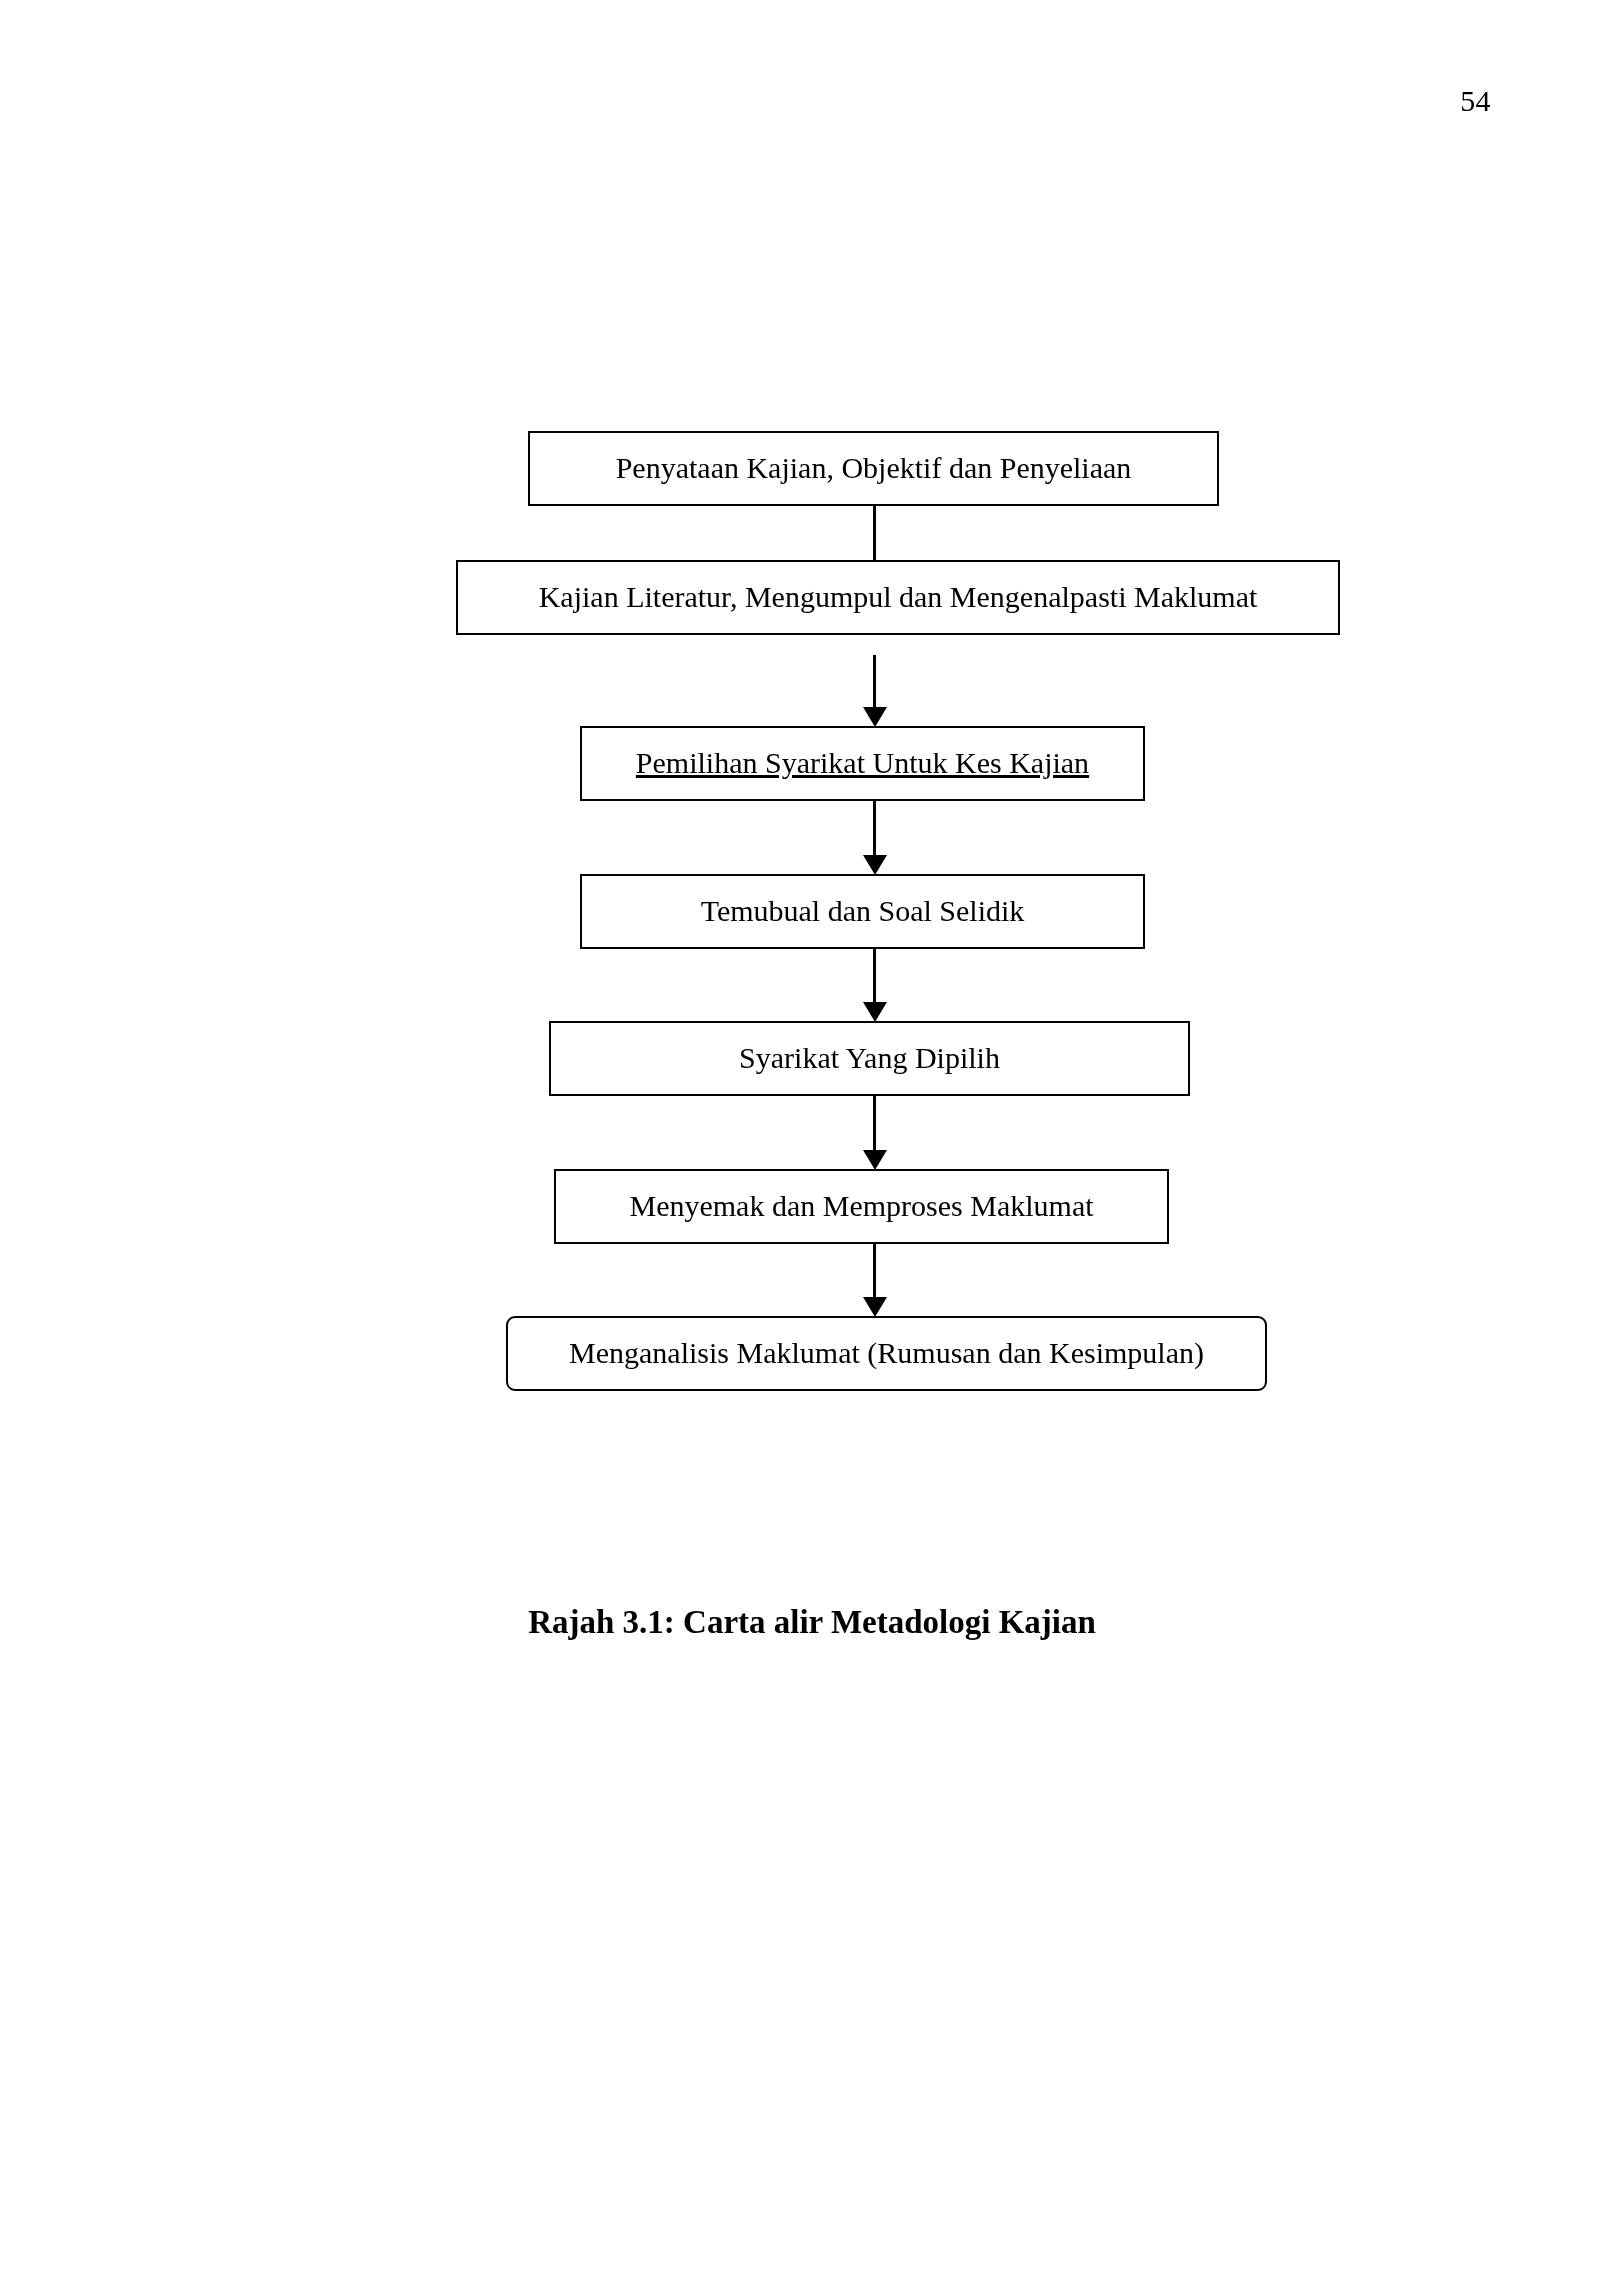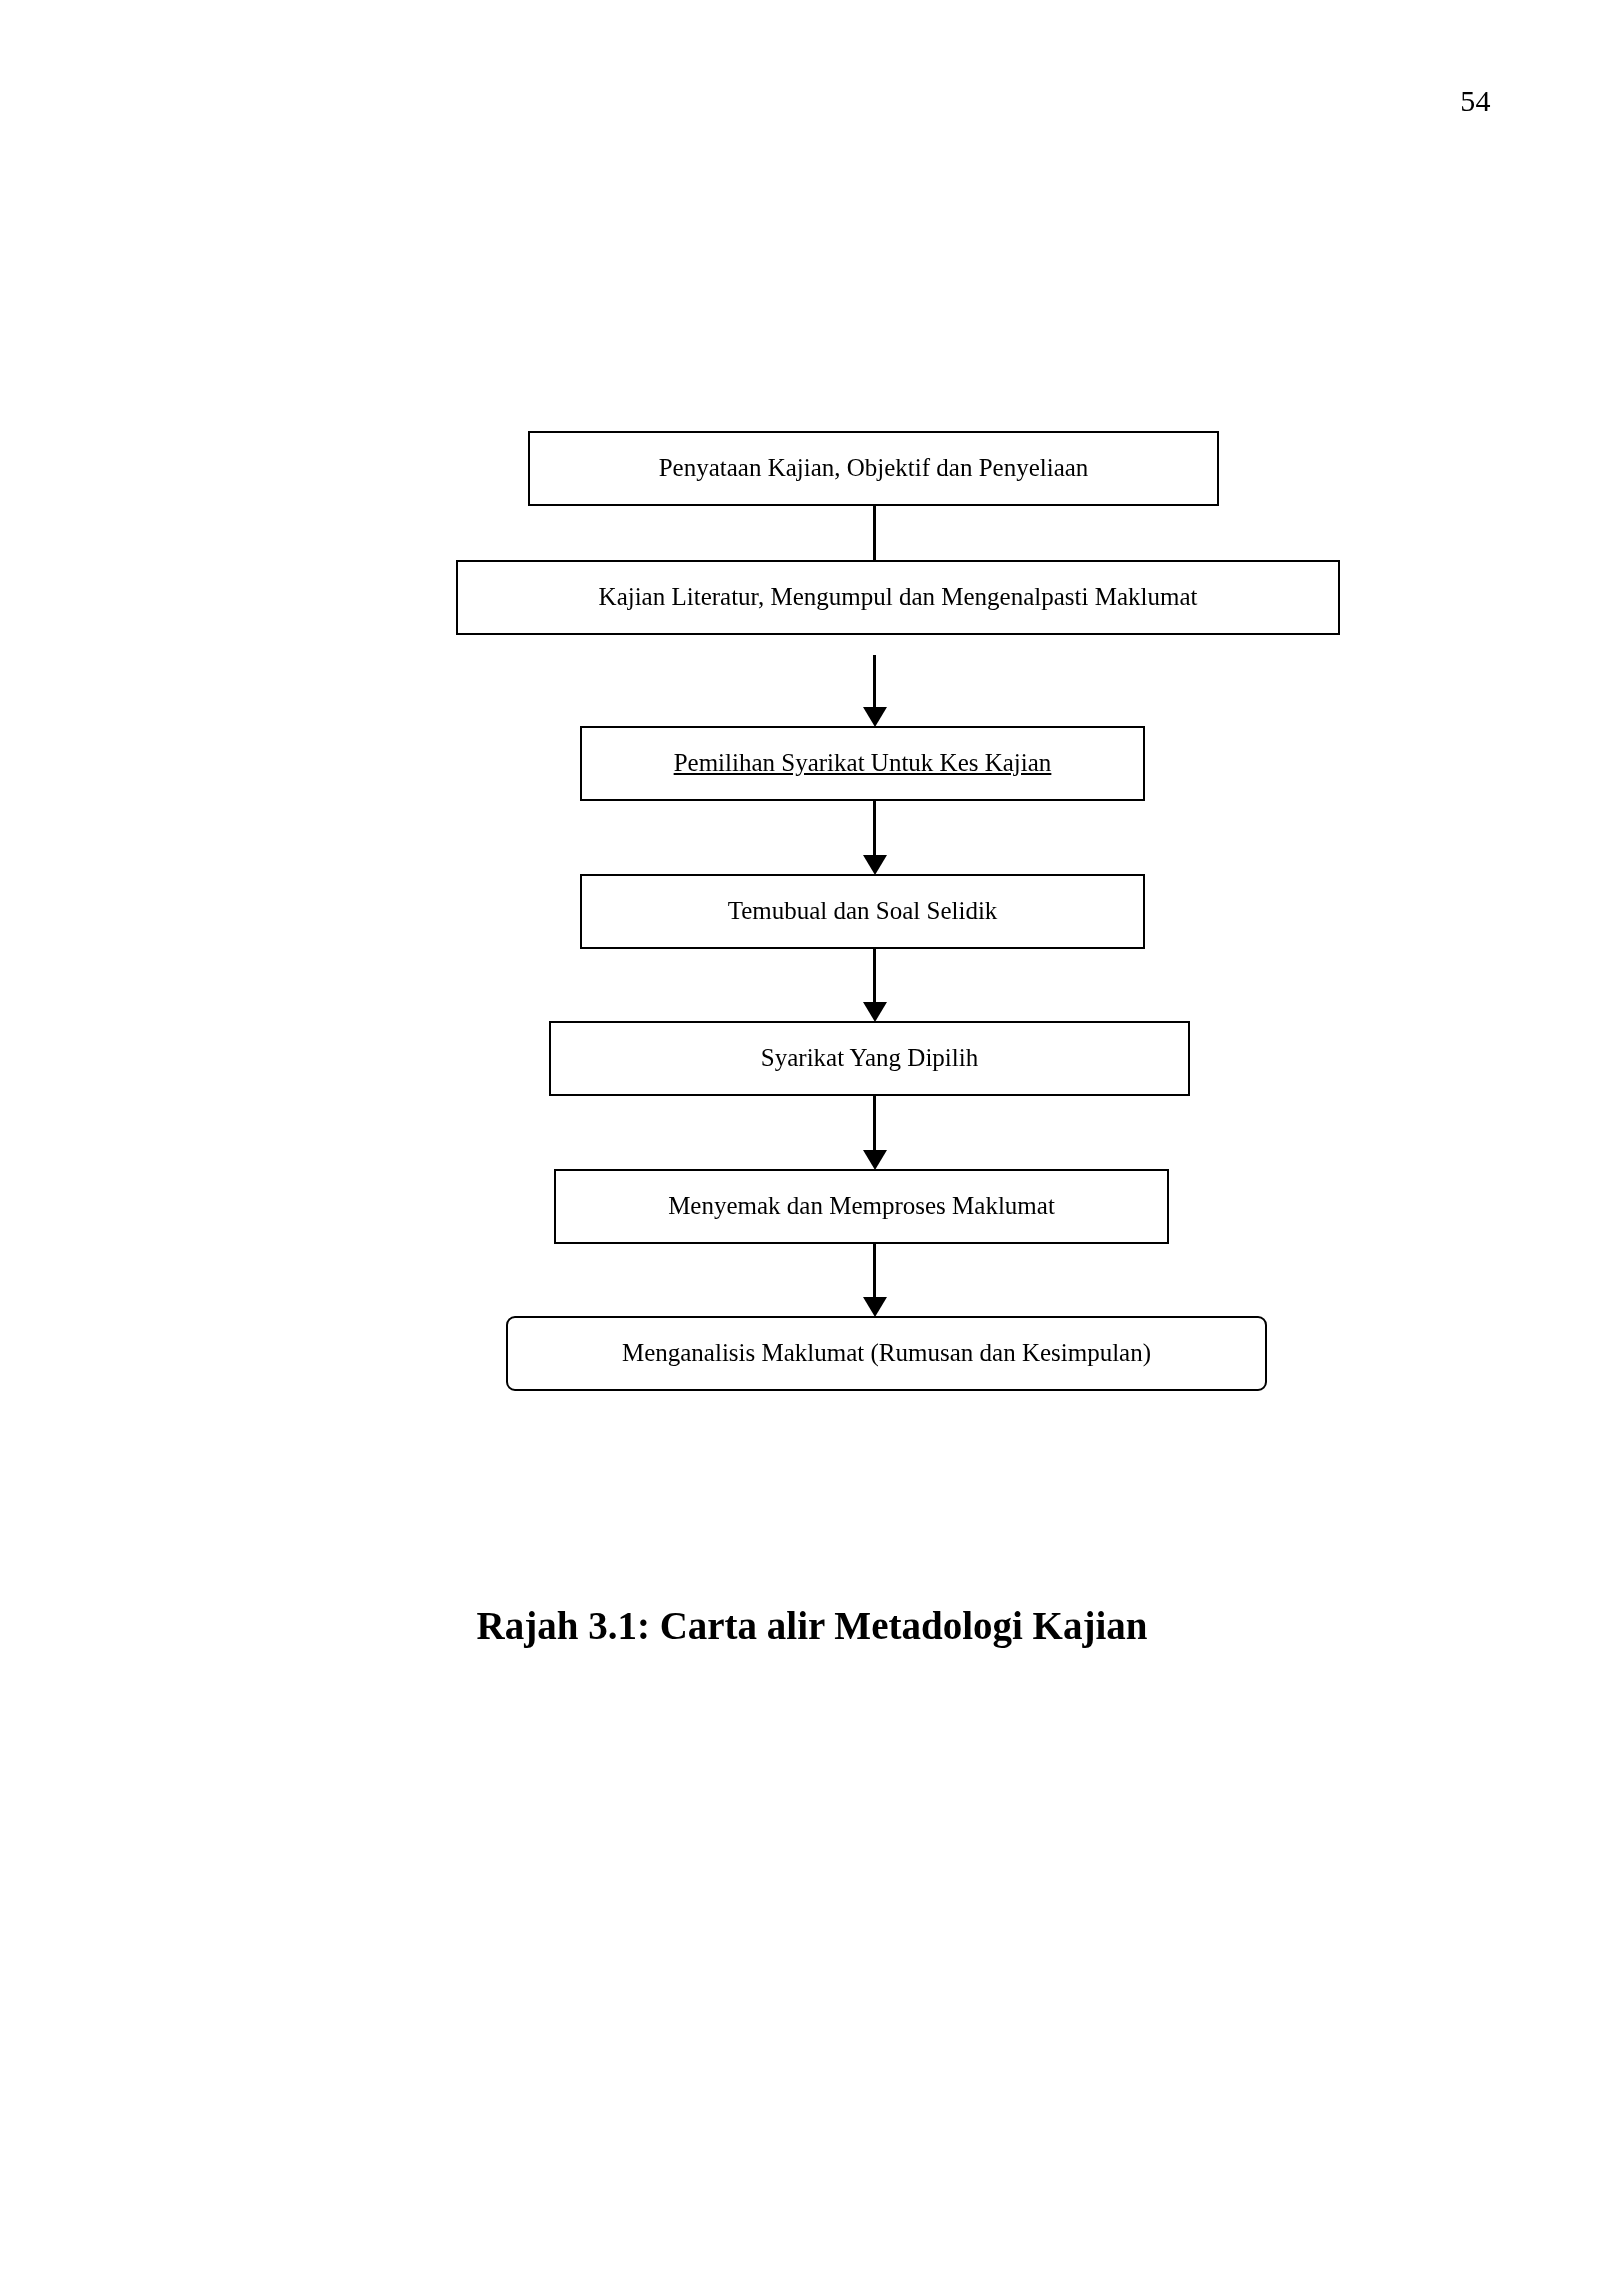--- a/index.html
+++ b/index.html
@@ -47,21 +47,21 @@
     box-sizing: border-box;
     border: 2.4px solid #000000;
     background: #ffffff;
     display: flex;
     align-items: center;
     justify-content: center;
     padding: 0 11px;
   }
 
   .flow-box-label {
-    font-size: 25px;
+    font-size: 30px;
     line-height: 1.15;
     white-space: nowrap;
     text-align: center;
     color: #000000;
   }
 
   
   .connector {
     position: absolute;
     width: 24px;
@@ -83,21 +83,21 @@
     border-top: 20.6px solid #000000;
   }
 
   
   .caption {
     position: absolute;
     top: 1603px;
     left: 0;
     width: 1624px;
     text-align: center;
-    font-size: 39px;
+    font-size: 33px;
     font-weight: bold;
     line-height: 1.2;
     color: #000000;
   }
 </style>
 </head>
 <body>
 
 <div class="page">
 

